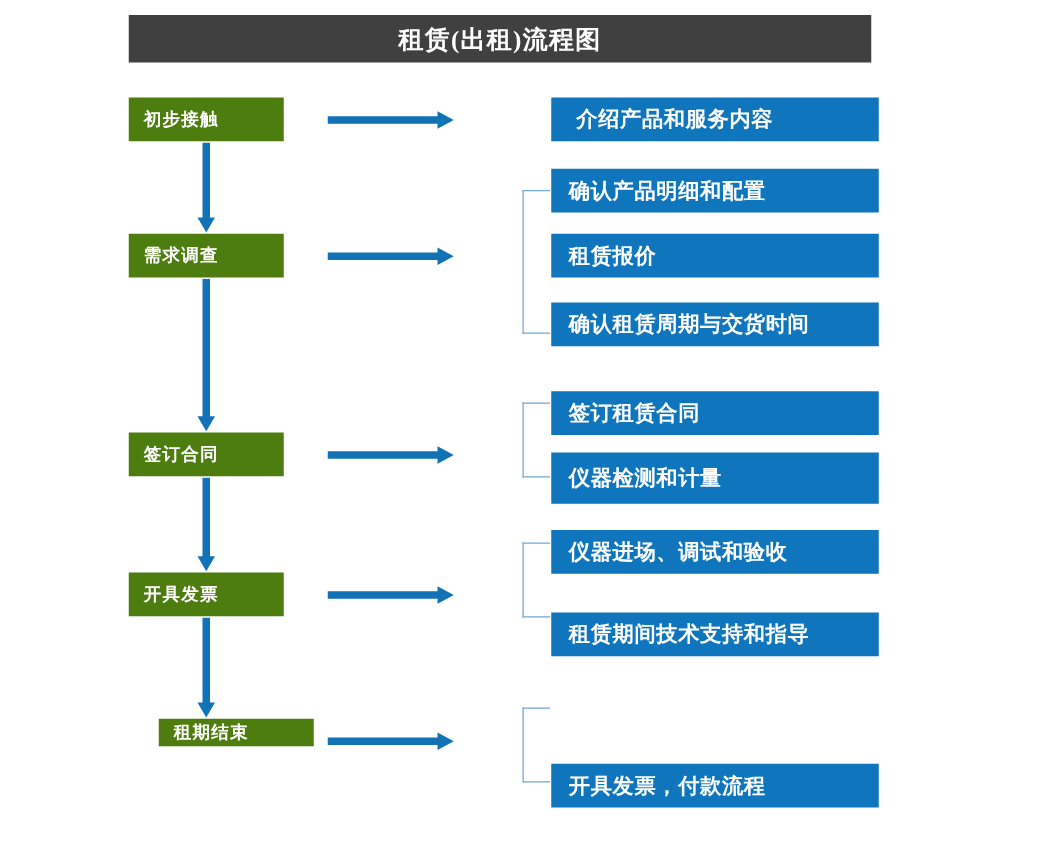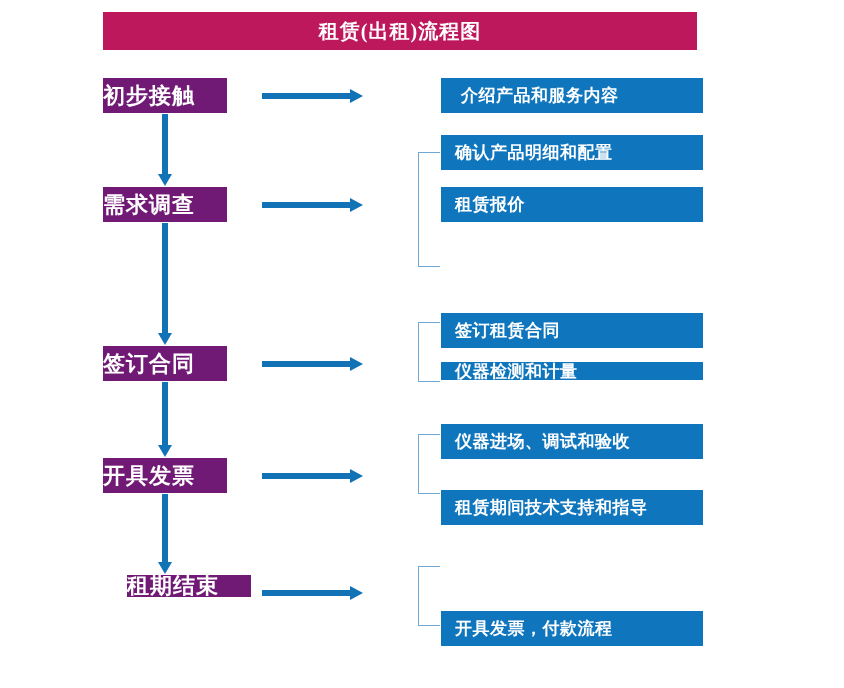--- a/index.html
+++ b/index.html
@@ -17,37 +17,38 @@
     position: relative;
     width: 844px;
     height: 688px;
   }
   .title-bar {
     position: absolute;
     left: 103px;
     top: 12px;
     width: 594px;
     height: 38px;
-    background: #be185d;
+    background: #404040;
     color: #ffffff;
     font-size: 20px;
     font-weight: bold;
     display: flex;
     align-items: center;
     justify-content: center;
     letter-spacing: 1px;
   }
   .stage-box {
     position: absolute;
-    background: #701a75;
+    background: #4d7c0f;
     color: #ffffff;
-    font-size: 22px;
+    font-size: 14px;
     font-weight: bold;
     display: flex;
     align-items: center;
+    padding-left: 12px;
     box-sizing: border-box;
     letter-spacing: 1px;
   }
   .detail-box {
     position: absolute;
     background: #0f75bd;
     color: #ffffff;
     font-size: 17px;
     font-weight: bold;
     display: flex;
@@ -141,24 +142,25 @@
   <div class="bracket" style="left:418px; top:434px; width:22px; height:60px;"></div>
 
   <div class="bracket" style="left:418px; top:566px; width:22px; height:60px;"></div>
 
   <div class="detail-box" style="left:441px; top:78px; width:262px; height:35px;padding-left:20px;">介绍产品和服务内容</div>
 
   <div class="detail-box" style="left:441px; top:135px; width:262px; height:35px;">确认产品明细和配置</div>
 
   <div class="detail-box" style="left:441px; top:187px; width:262px; height:35px;">租赁报价</div>
 
+  <div class="detail-box" style="left:441px; top:242px; width:262px; height:35px;">确认租赁周期与交货时间</div>
 
   <div class="detail-box" style="left:441px; top:313px; width:262px; height:35px;">签订租赁合同</div>
 
-  <div class="detail-box" style="left:441px; top:362px; width:262px; height:18px;">仪器检测和计量</div>
+  <div class="detail-box" style="left:441px; top:362px; width:262px; height:41px;">仪器检测和计量</div>
 
   <div class="detail-box" style="left:441px; top:424px; width:262px; height:35px;">仪器进场、调试和验收</div>
 
   <div class="detail-box" style="left:441px; top:490px; width:262px; height:35px;">租赁期间技术支持和指导</div>
 
 
   <div class="detail-box" style="left:441px; top:611px; width:262px; height:35px;">开具发票，付款流程</div>
 
 </div>
 

